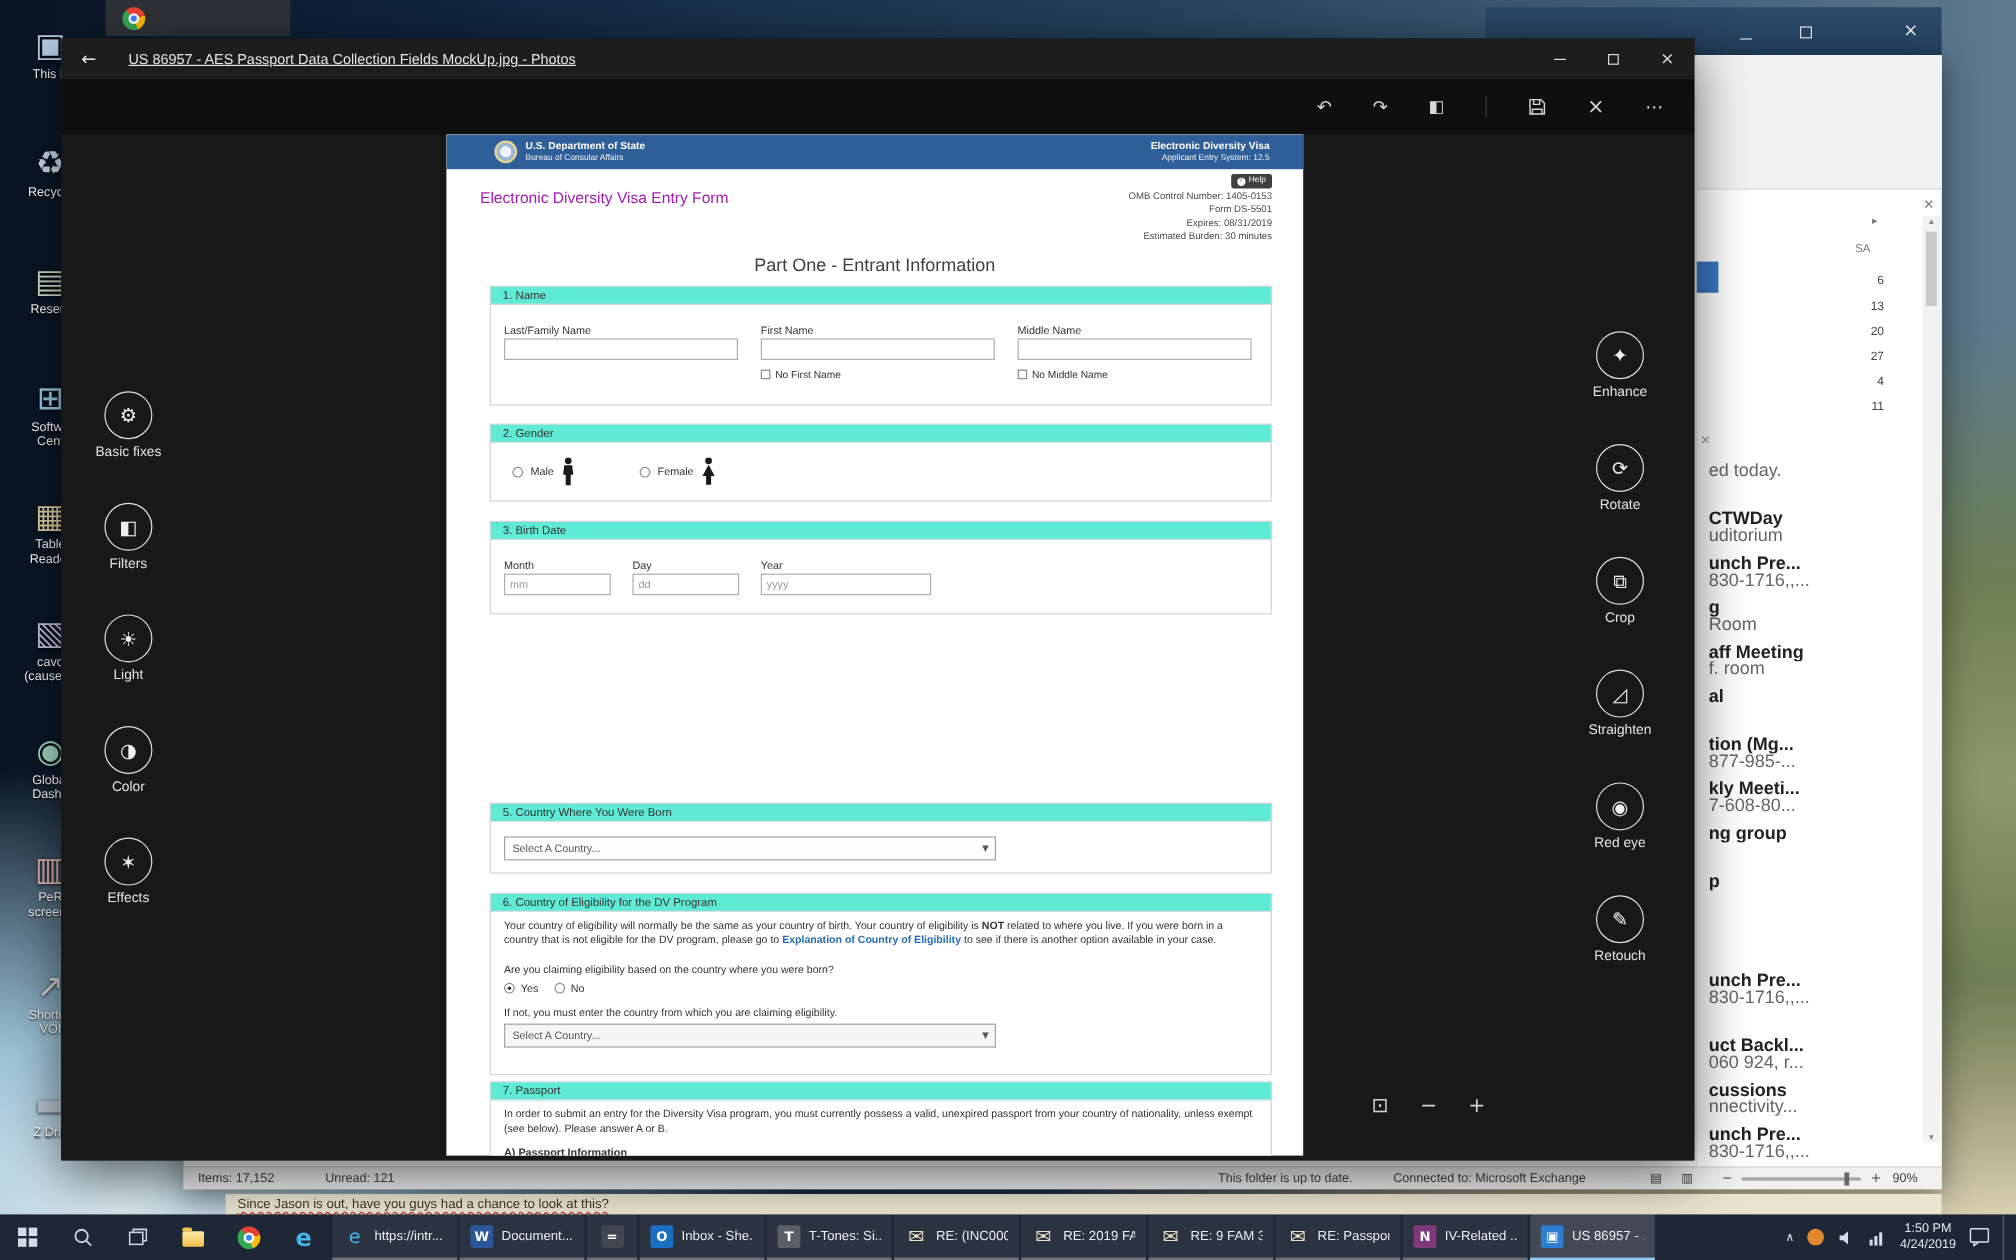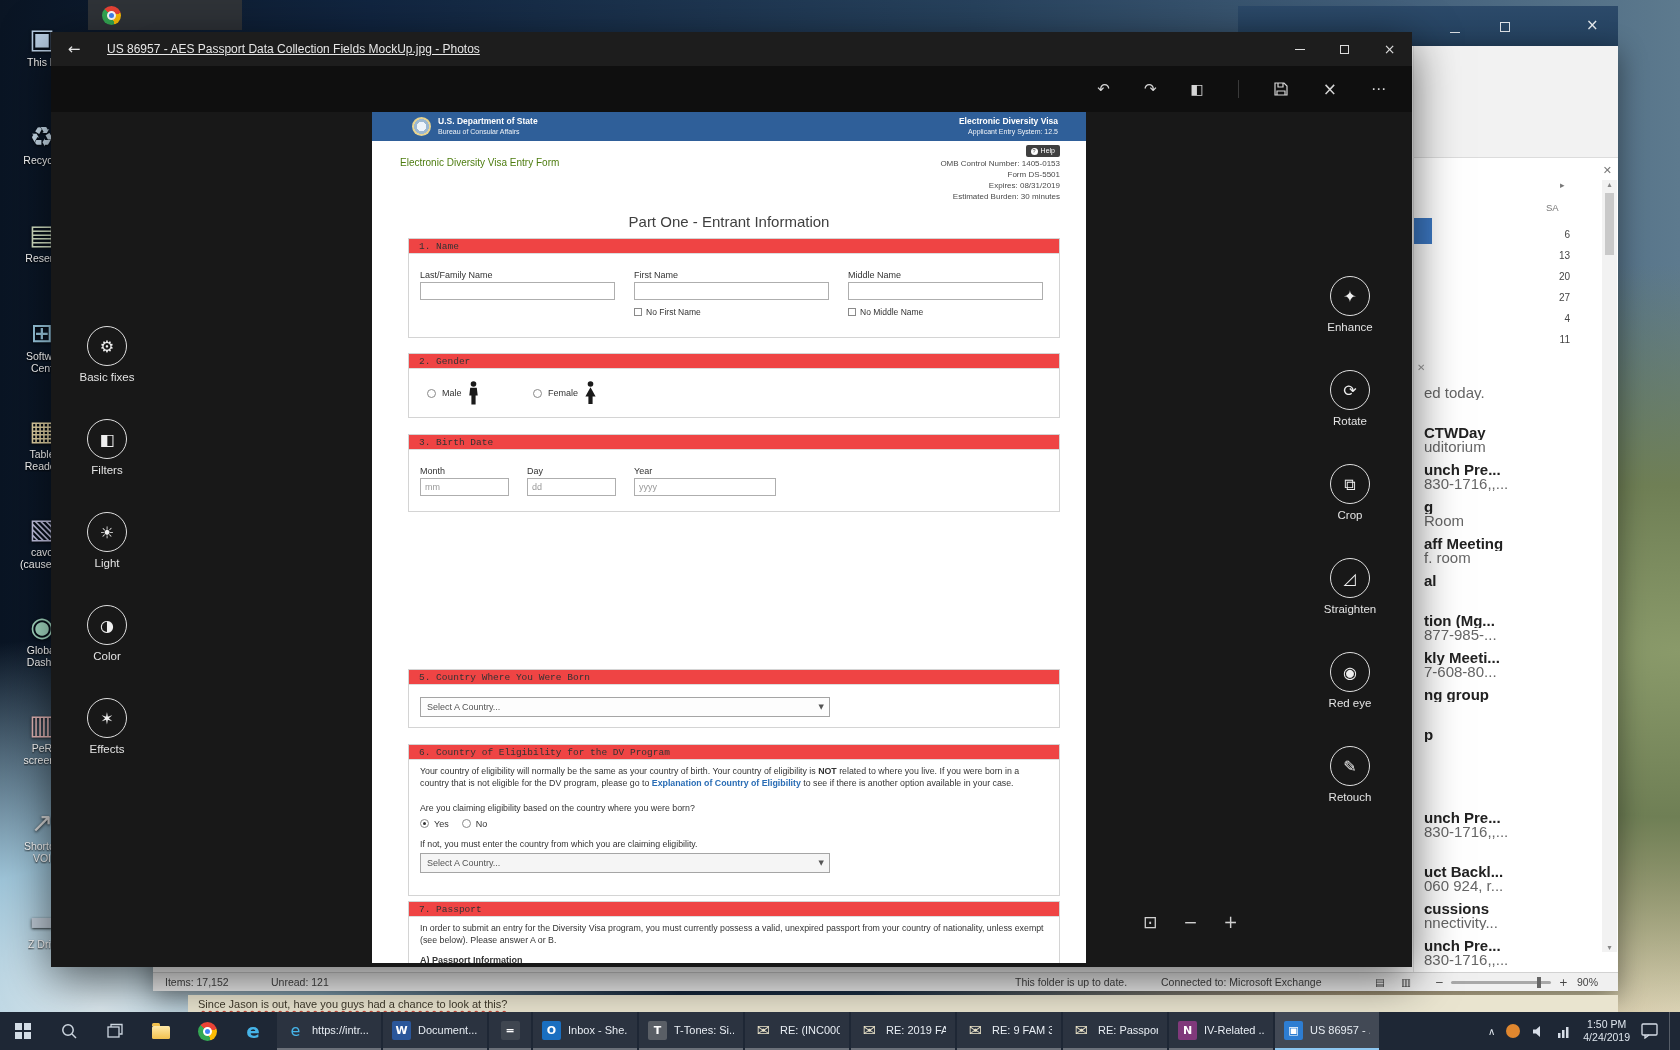--- a/index.html
+++ b/index.html
@@ -99,27 +99,27 @@
   .seal { position:absolute; left:40px; top:5px; width:19px; height:19px; border-radius:50%;
           background:radial-gradient(circle,#eef4fa 0 34%,#9cb8d2 34% 56%,#e7d491 56% 78%,#c9a94e 78% 100%); }
   .fp-dept { position:absolute; left:66px; top:4px; }
   .fp-prog { position:absolute; right:28px; top:4px; text-align:right; }
   .bl1 { font-size:8.5px; font-weight:bold; line-height:11px; }
   .bl2 { font-size:7px; opacity:.92; line-height:9px; }
   .fp-help { position:absolute; right:26px; top:33px; height:12px; background:#3f3f3f; color:#fff;
              font-size:7px; border-radius:2px; padding:0 5px; display:flex; align-items:center; gap:3px; line-height:12px; }
   .fp-help .q { width:7px; height:7px; border-radius:50%; background:#fff; color:#333; font-size:5.5px;
                 display:flex; align-items:center; justify-content:center; }
-  .fp-title { position:absolute; left:28px; top:45px; font-size:10px; color:#4d7c0f; }
+  .fp-title { position:absolute; left:28px; top:45px; font-size:13px; color:#a21caf; }
   .fp-meta { position:absolute; right:26px; top:46px; text-align:right; font-size:8px; line-height:11px; color:#4a4a4a; }
   .fp-part { position:absolute; left:0; top:101px; width:100%; text-align:center; font-size:15px; color:#3f3f3f; }
 
   .sec { position:absolute; left:36px; width:652px; border:1px solid #d4d4d4; background:#fff; }
-  .sec-h { height:15px; line-height:15px; background:#ef4444; border-bottom:1px solid #dddddd;
-           font-size:9.5px; padding-left:10px; color:#333;font-family:Liberation Mono, monospace; }
+  .sec-h { height:15px; line-height:15px; background:#5eead4; border-bottom:1px solid #dddddd;
+           font-size:9.5px; padding-left:10px; color:#333; }
   .lb { position:absolute; font-size:9px; color:#333; }
   .lb2 { font-size:9px; color:#333; }
   .ti { position:absolute; height:18px; border:1px solid #aeaeae; background:#fff; font-size:9px;
         padding:0 4px; font-family:inherit; color:#333; }
   .ti::placeholder { color:#999; }
   .cbrow { position:absolute; display:flex; align-items:center; gap:4px; font-size:8.5px; color:#333; }
   .cb { width:8px; height:8px; border:1px solid #8a8a8a; background:#fff; display:inline-block; flex:none; }
   .rad { width:9px; height:9px; border:1px solid #8a8a8a; border-radius:50%; display:inline-block; position:relative; flex:none; }
   .rad.sel::after { content:""; position:absolute; inset:2px; background:#333; border-radius:50%; }
   .radline { position:absolute; display:flex; gap:5px; }

